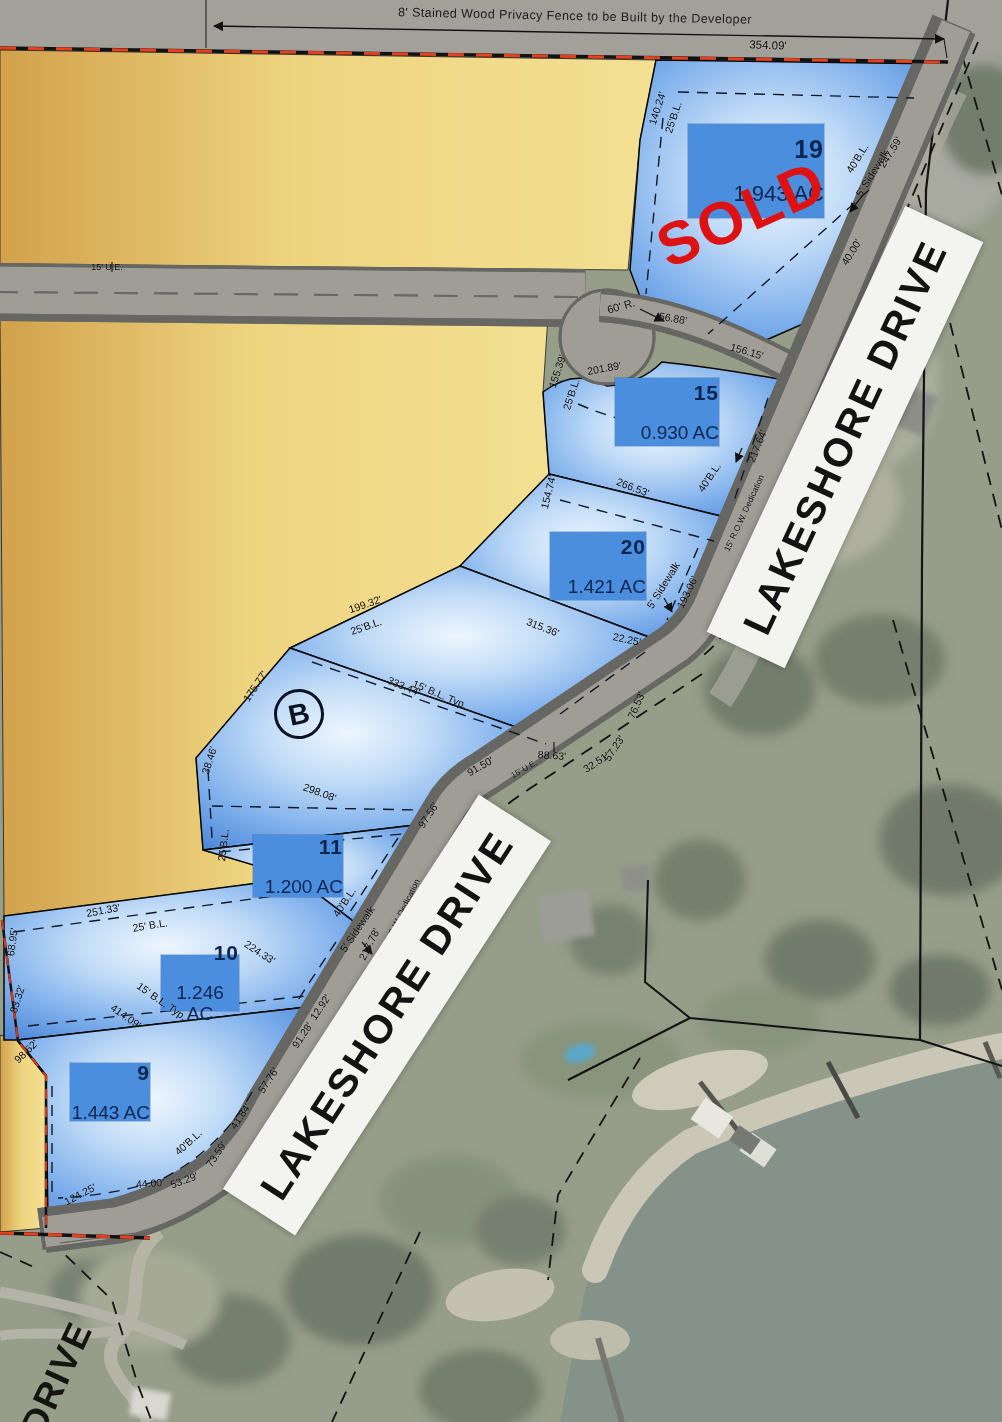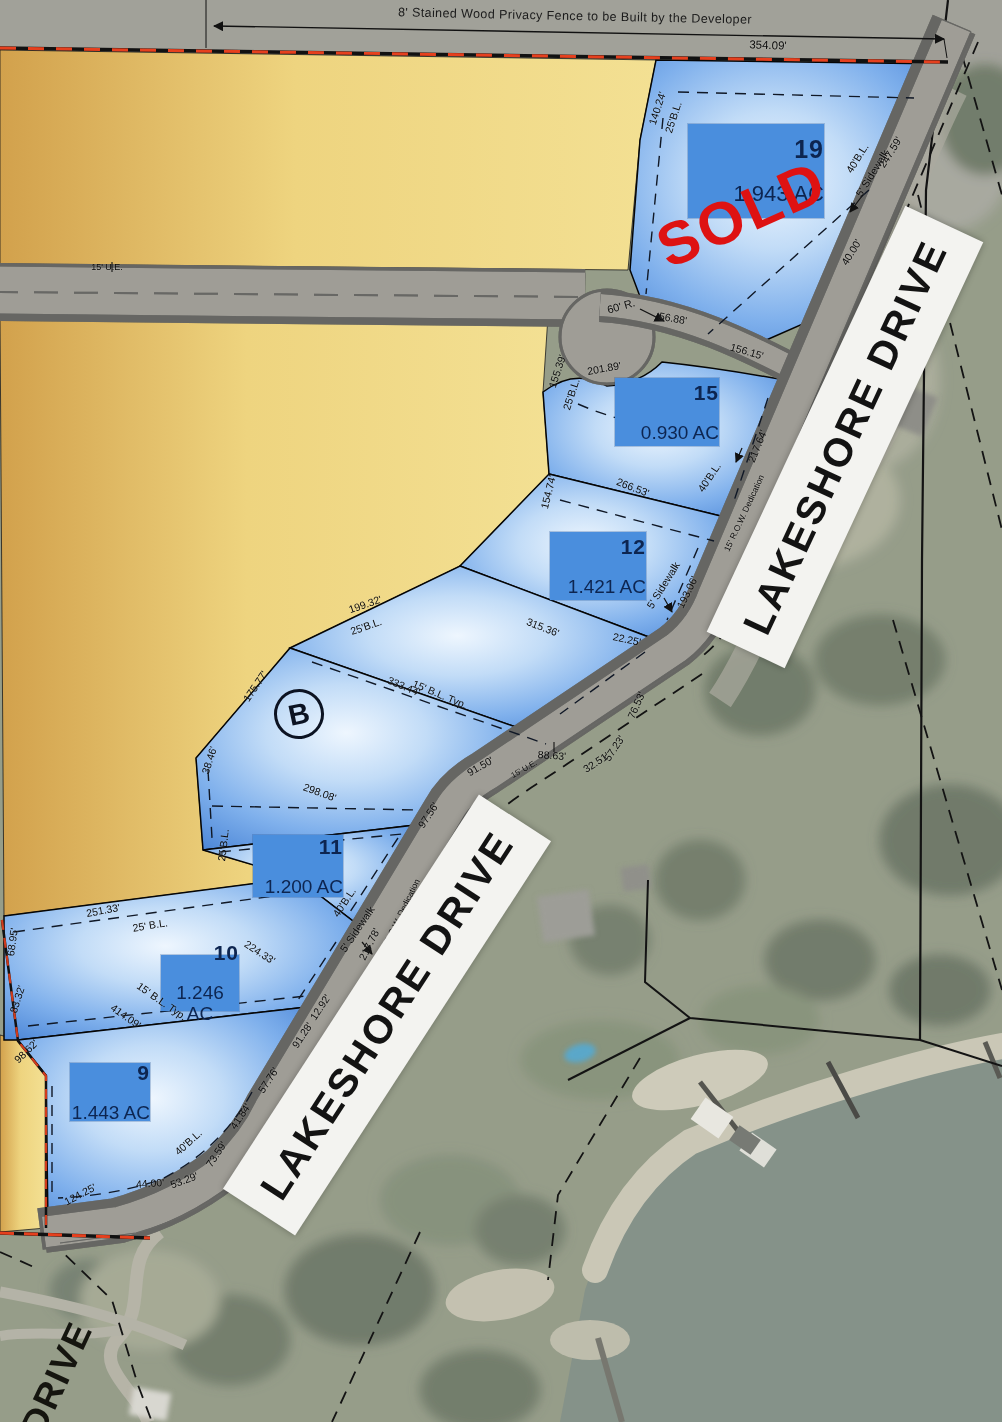--- a/index.html
+++ b/index.html
@@ -244,21 +244,21 @@
 <div class="layer">
       <div class="lotbox large" style="left: 688px; top: 124px; width: 136px; height: 94px;">
         <div class="lotnum">19</div>
         <div class="lotac">1.943 AC</div>
       </div>
       <div class="lotbox" style="left: 615px; top: 378px; width: 104px; height: 68px;">
         <div class="lotnum">15</div>
         <div class="lotac">0.930 AC</div>
       </div>
       <div class="lotbox" style="left: 550px; top: 532px; width: 96px; height: 68px;">
-        <div class="lotnum">12</div>
+        <div class="lotnum">20</div>
         <div class="lotac">1.421 AC</div>
       </div>
       <div class="lotbox" style="left: 253px; top: 835px; width: 90px; height: 62px;">
         <div class="lotnum">11</div>
         <div class="lotac">1.200 AC</div>
       </div>
       <div class="lotbox" style="left: 161px; top: 955px; width: 78px; height: 56px;">
         <div class="lotnum">10</div>
         <div class="lotac">1.246 AC</div>
       </div>

